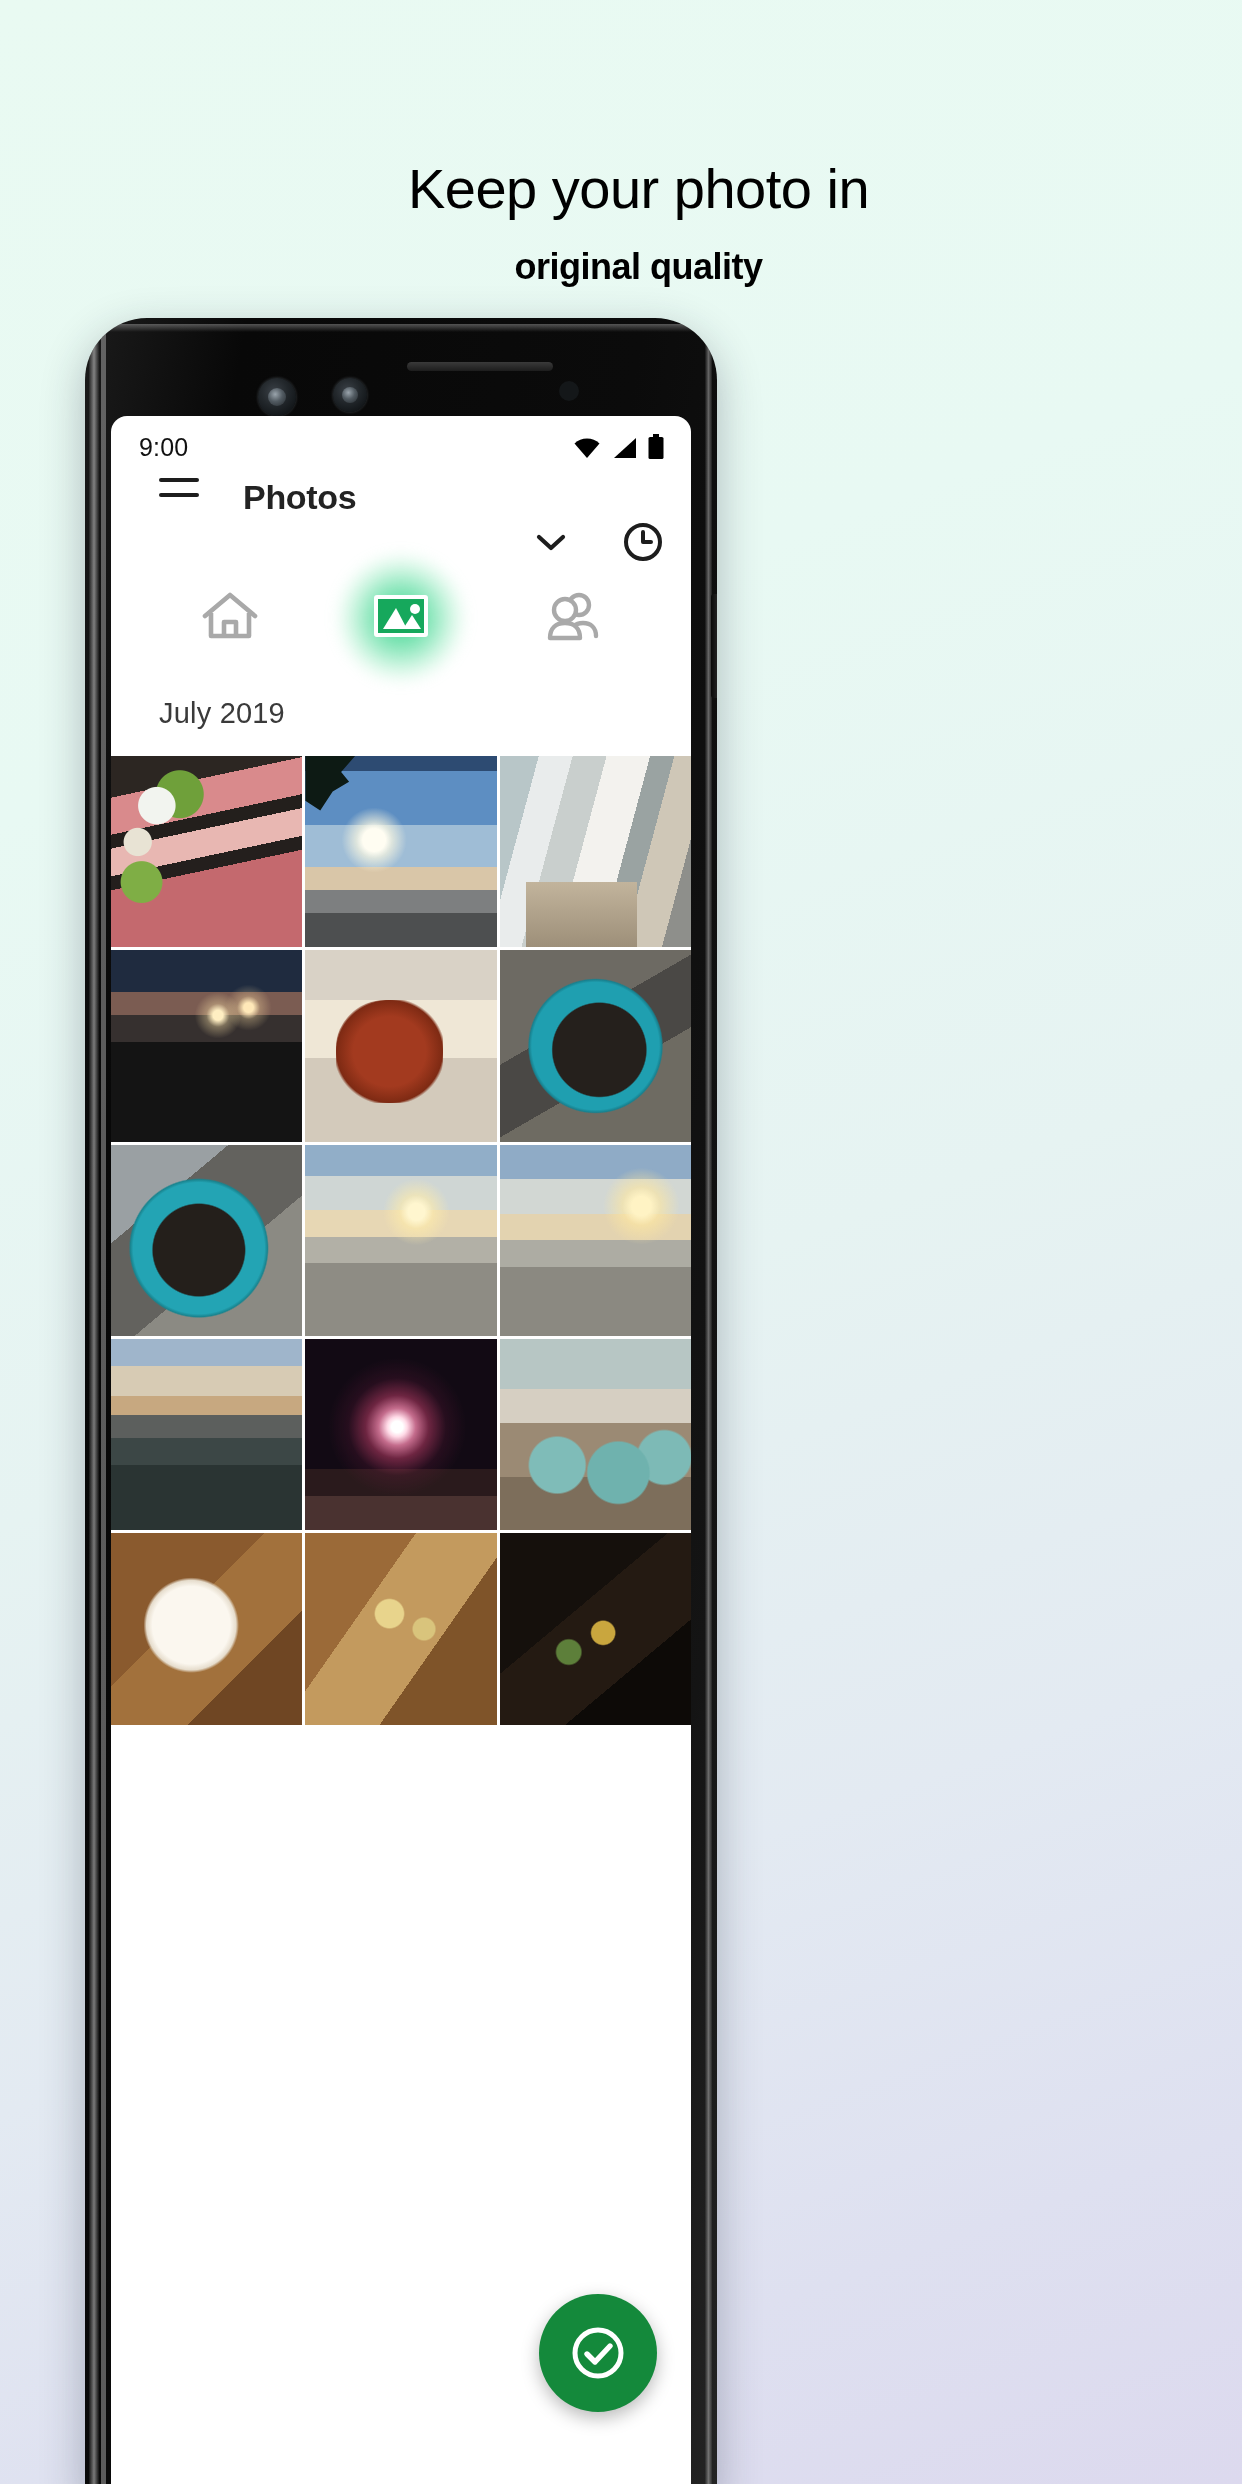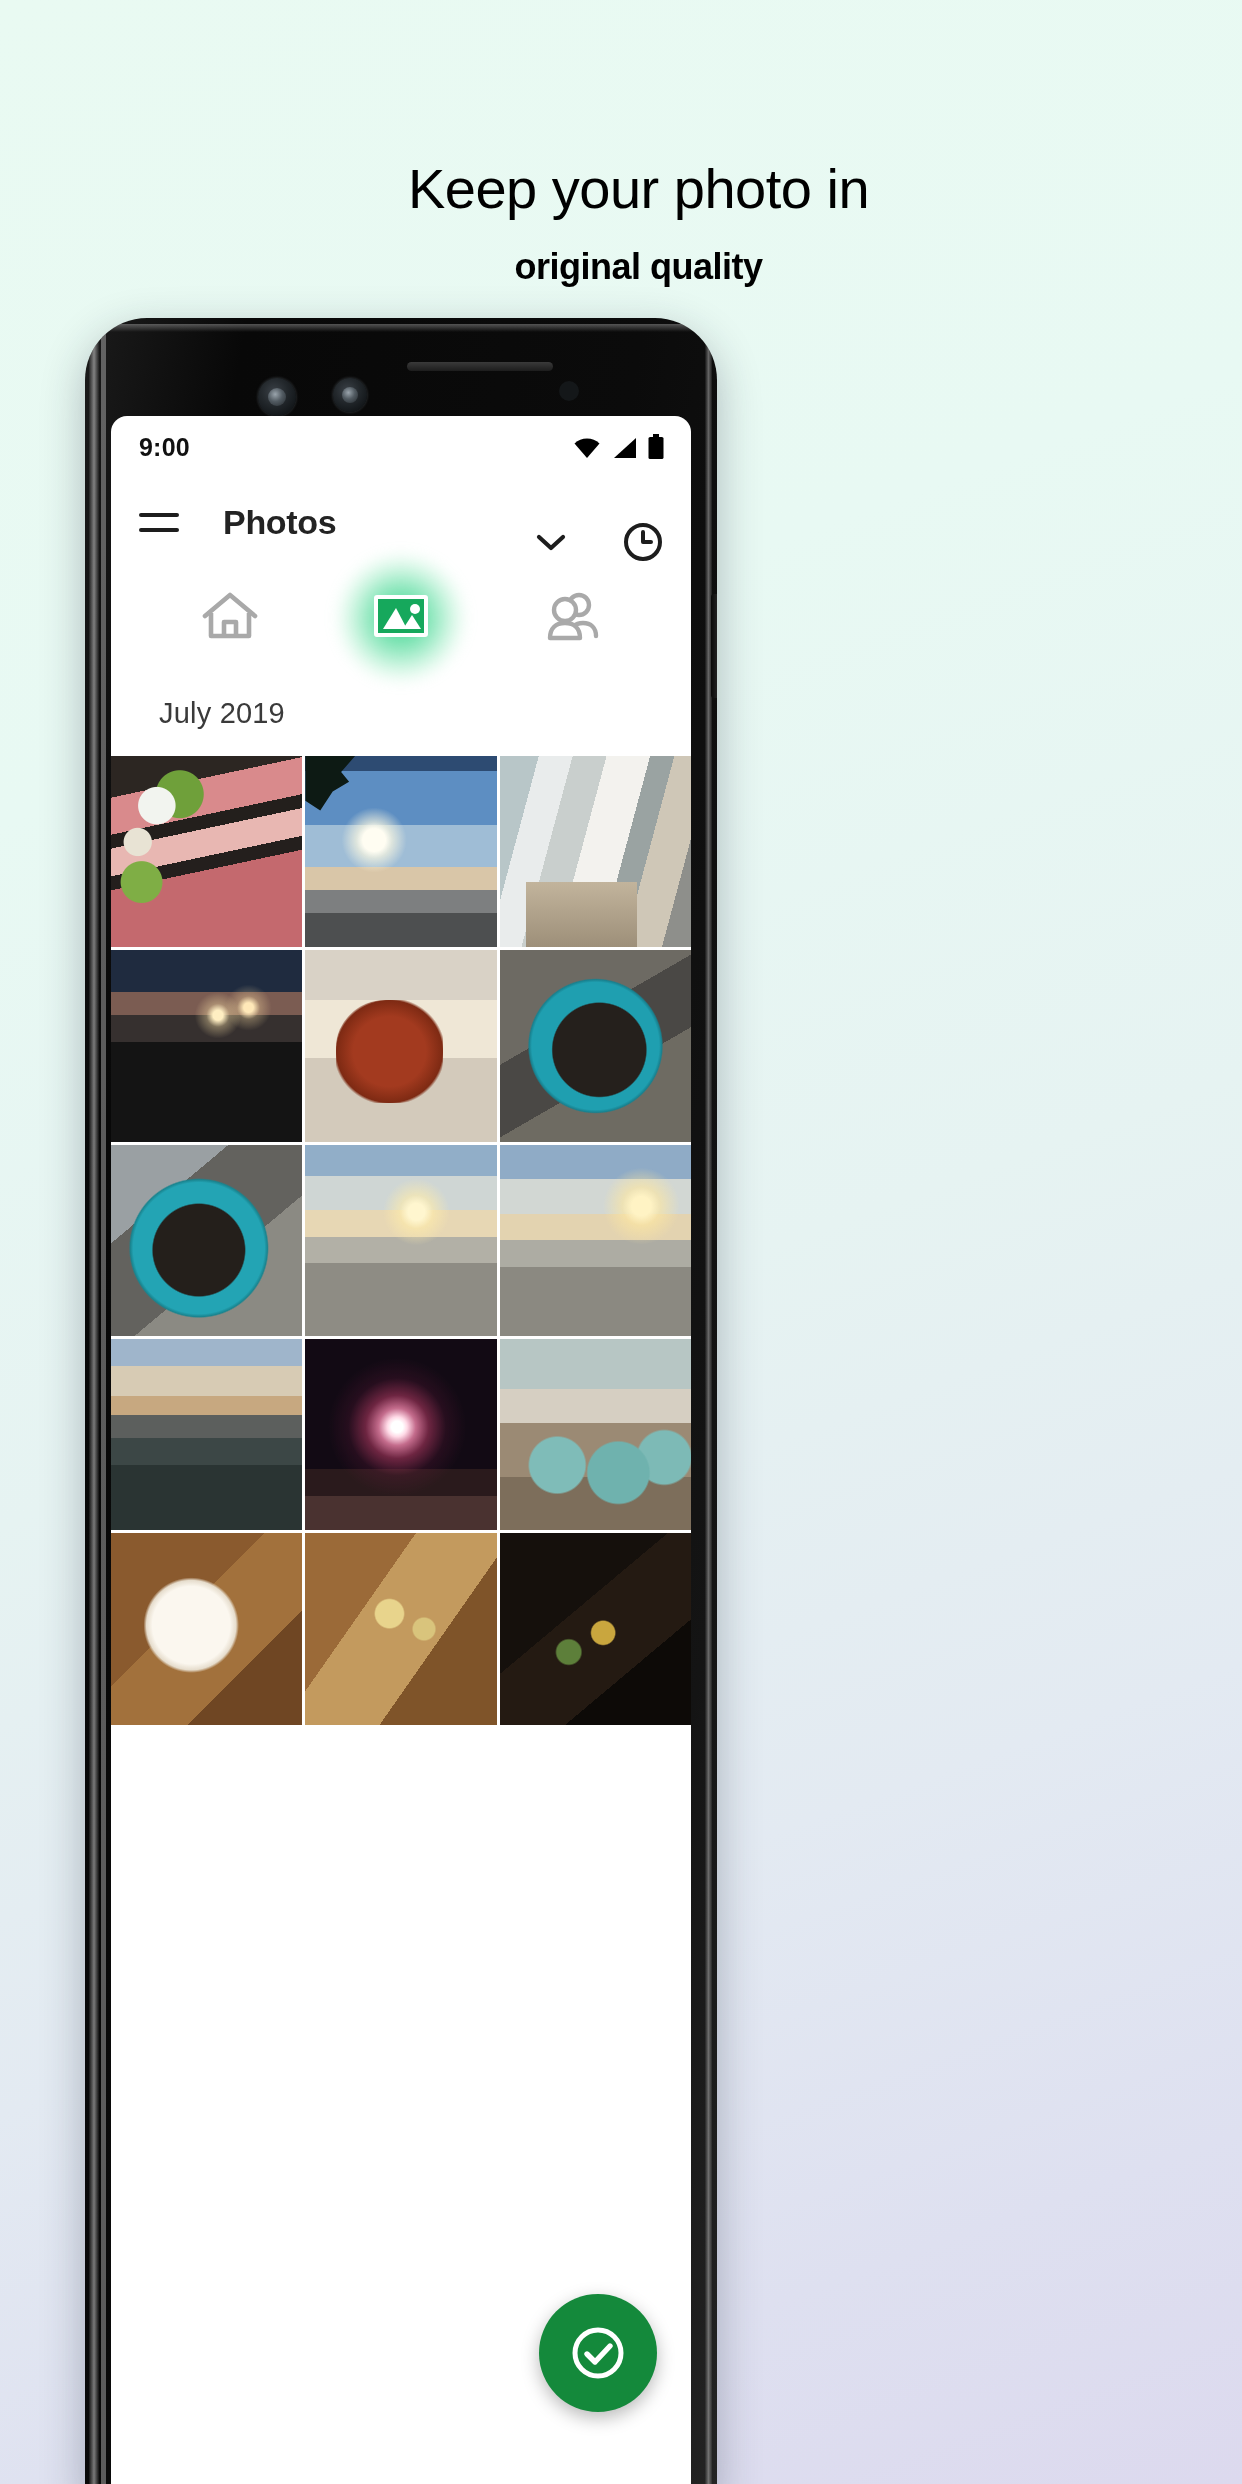--- a/index.html
+++ b/index.html
@@ -86,27 +86,28 @@
     position:absolute; left:26px; top:98px; right:26px; bottom:0;
     background:#ffffff; overflow:hidden;
     border-radius:16px 16px 0 0;
   }
 
   
   .statusbar{
     height:62px; display:flex; align-items:center;
     justify-content:space-between; padding:0 26px 0 28px;
   }
-  .clocktxt{ font-size:25px; font-weight:700; color:#111; letter-spacing:.2px; }
+  .clocktxt{ font-size:25px; font-weight:400; color:#111; letter-spacing:.2px; }
   .staticons{ display:flex; align-items:flex-end; gap:9px; }
 
   
   .appbar{
-    height:88px; display:flex; align-items:center; padding:0 26px 0 28px;
+    height:88px; display:flex; padding:0 26px 0 28px;
     position:relative;
+    margin-left:20px;
   }
   .hamburger{ width:40px; display:flex; flex-direction:column; gap:11px; cursor:pointer; }
   .hamburger i{ display:block; height:4px; background:#1d1d1d; border-radius:2px; }
   .apptitle{
     font-size:34px; font-weight:700; color:#232323; margin-left:44px;
     letter-spacing:-0.3px;
   }
   .appbar-right{
     margin-left:auto; display:flex; align-items:center; gap:50px;
     position:relative; top:20px;

